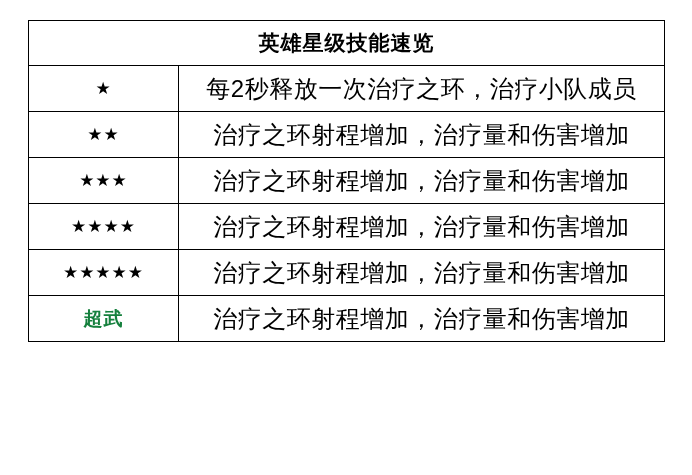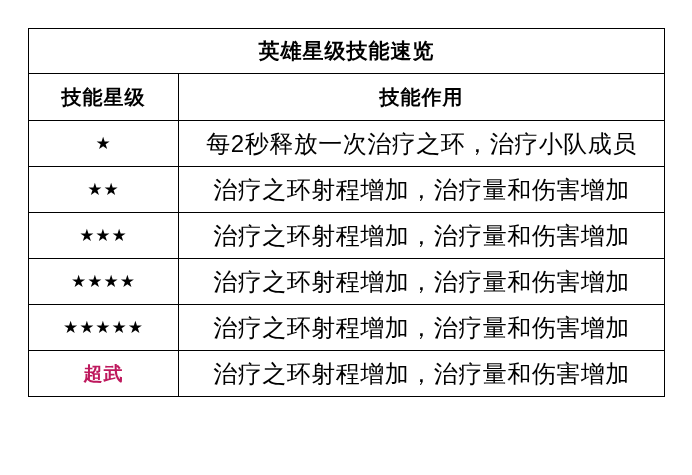--- a/index.html
+++ b/index.html
@@ -15,21 +15,21 @@
   }
   .page {
     position: relative;
     width: 692px;
     height: 475px;
     background: #ffffff;
   }
   .table-wrap {
     position: absolute;
     left: 28px;
-    top: 28px;
+    top: 20px;
     width: 636px;
   }
   table.skill-table {
     width: 636px;
     border-collapse: collapse;
     table-layout: fixed;
   }
   table.skill-table td {
     border: 1px solid #000000;
     text-align: center;
@@ -61,44 +61,40 @@
   .star-cell {
     font-size: 17px;
     letter-spacing: 1px;
     white-space: nowrap;
   }
   .star-text {
     font-weight: bold;
     font-size: 19px;
   }
   .red {
-    color: #be185d;
+    color: #15803d;
   }
   .effect-cell {
     font-size: 24px;
     letter-spacing: 0.5px;
   }
 </style>
 </head>
 <body>
 
 <div class="page">
   <div class="table-wrap">
     <table class="skill-table">
       <colgroup>
         <col class="col-star">
         <col class="col-effect">
       </colgroup>
       <tbody>
         <tr>
           <td class="title-cell" colspan="2">英雄星级技能速览</td>
-        </tr>
-        <tr>
-          <td class="head-cell">技能星级</td>
-          <td class="head-cell">技能作用</td>
         </tr>
 
         <tr>
           <td class="body-cell star-cell">★</td>
           <td class="body-cell effect-cell">每2秒释放一次治疗之环，治疗小队成员</td>
         </tr>
         <tr>
           <td class="body-cell star-cell">★★</td>
           <td class="body-cell effect-cell">治疗之环射程增加，治疗量和伤害增加</td>
         </tr>

